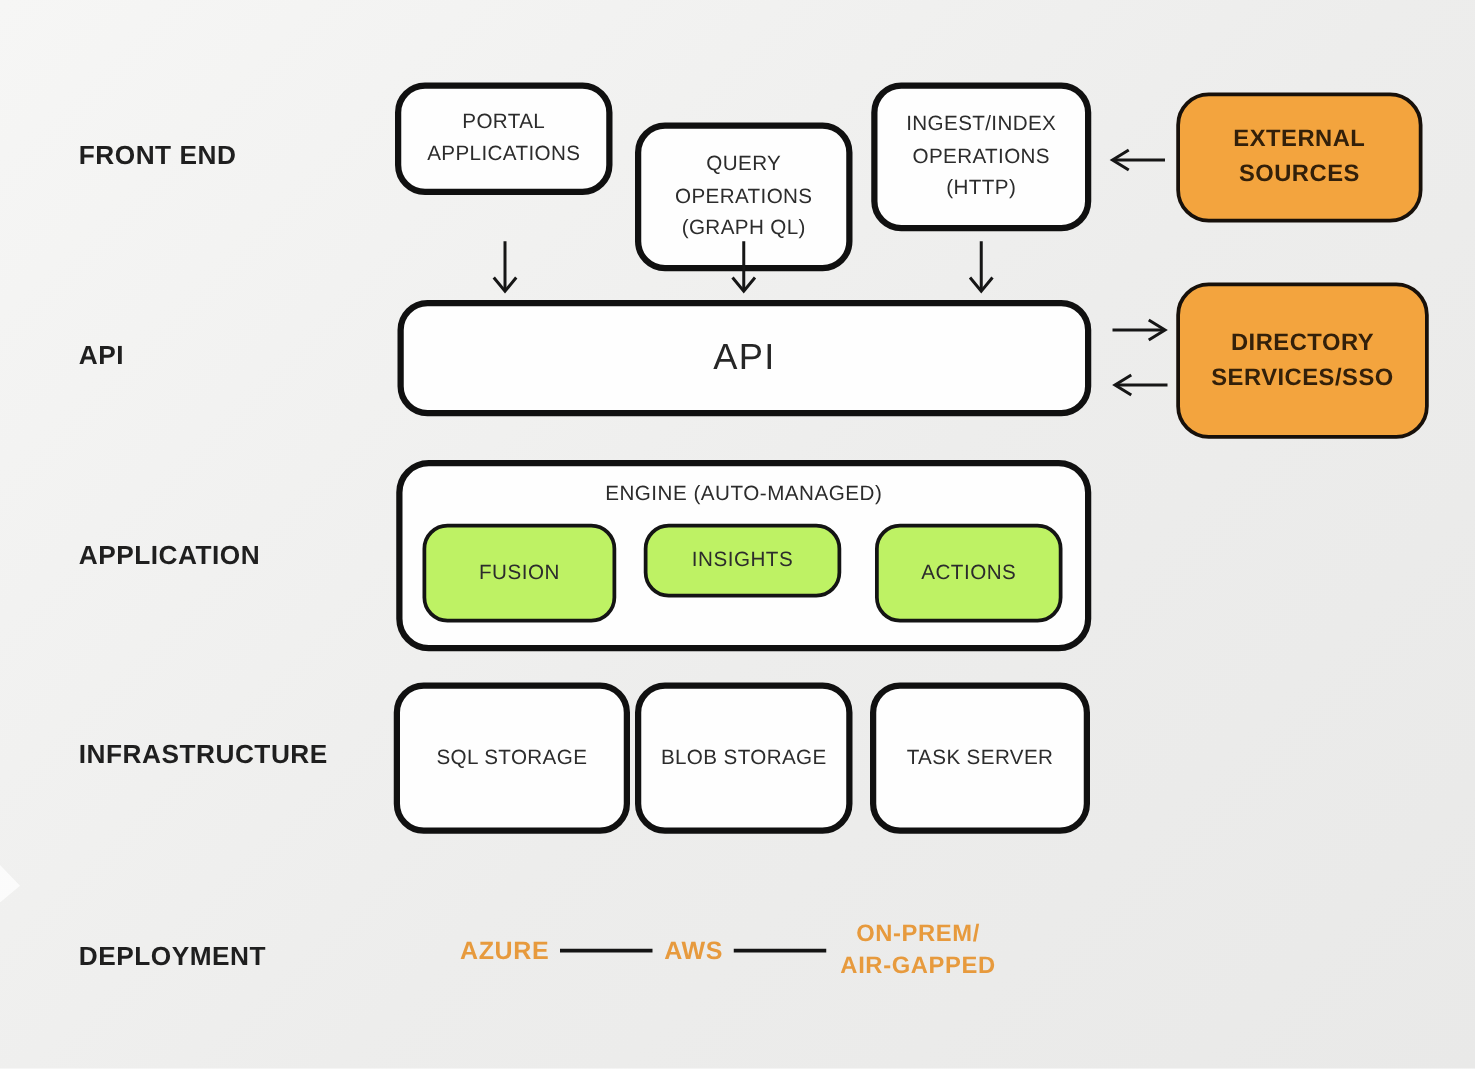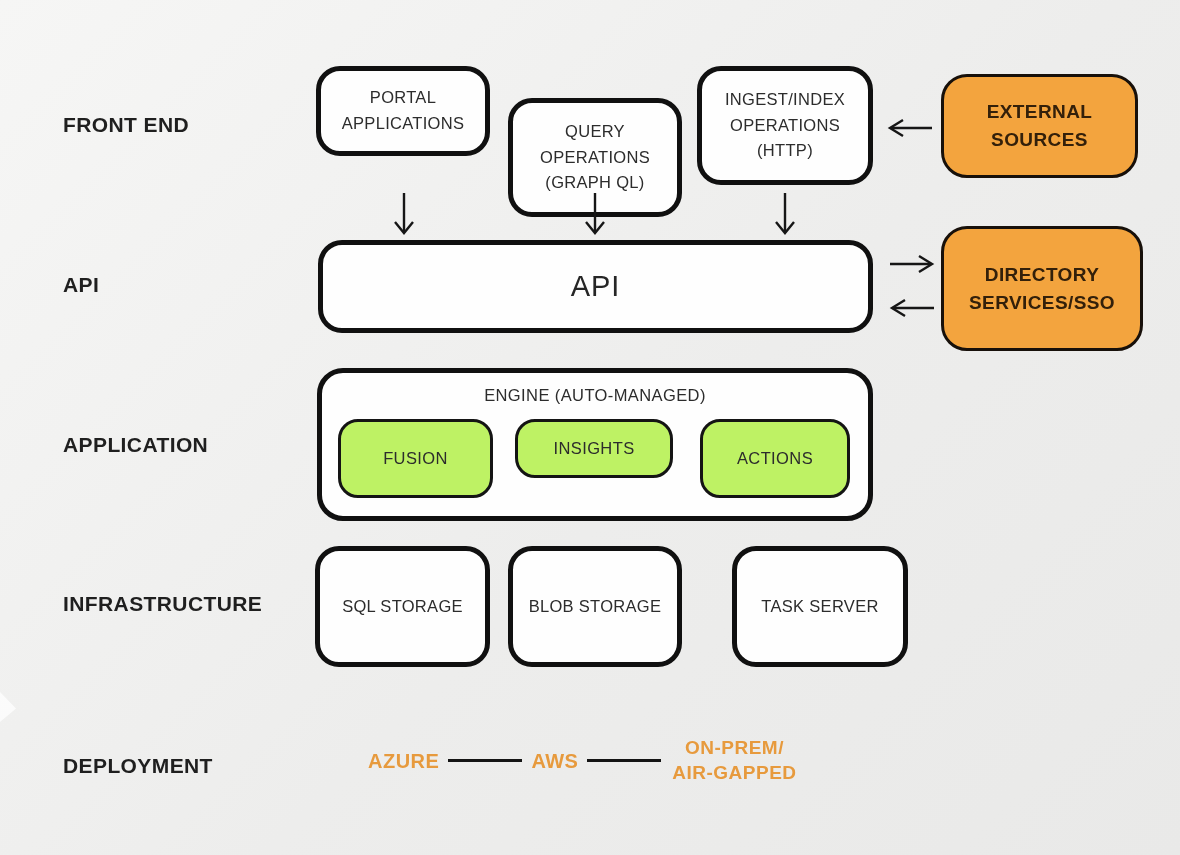--- a/index.html
+++ b/index.html
@@ -190,23 +190,23 @@
 
   <div class="node accent" style="left:941px; top:226px; width:202px; height:125px;">DIRECTORY SERVICES/SSO</div>
 
   <div class="engine" style="left:317px; top:368px; width:556px; height:153px;">
     <div class="engine-title">ENGINE (AUTO-MANAGED)</div>
     <div class="module" style="left:16px;  top:46px; width:155px; height:79px;">FUSION</div>
     <div class="module" style="left:193px; top:46px; width:158px; height:59px;">INSIGHTS</div>
     <div class="module" style="left:378px; top:46px; width:150px; height:79px;">ACTIONS</div>
   </div>
 
-  <div class="node" style="left:315px; top:546px; width:175px; height:121px;">SQL STORAGE</div>
+  <div class="node" style="left:315px; top:546px; width:189px; height:121px;">SQL STORAGE</div>
   <div class="node" style="left:508px; top:546px; width:174px; height:121px;">BLOB STORAGE</div>
-  <div class="node" style="left:732px; top:546px; width:176px; height:121px;">TASK SERVER</div>
+  <div class="node" style="left:696px; top:546px; width:176px; height:121px;">TASK SERVER</div>
 
   <div class="deploy-row">
     <div class="deploy-target">AZURE</div>
     <div class="deploy-dash"></div>
     <div class="deploy-target">AWS</div>
     <div class="deploy-dash"></div>
     <div class="deploy-target wrap">ON-PREM/ AIR-GAPPED</div>
   </div>
 
   <div class="curl"></div>

